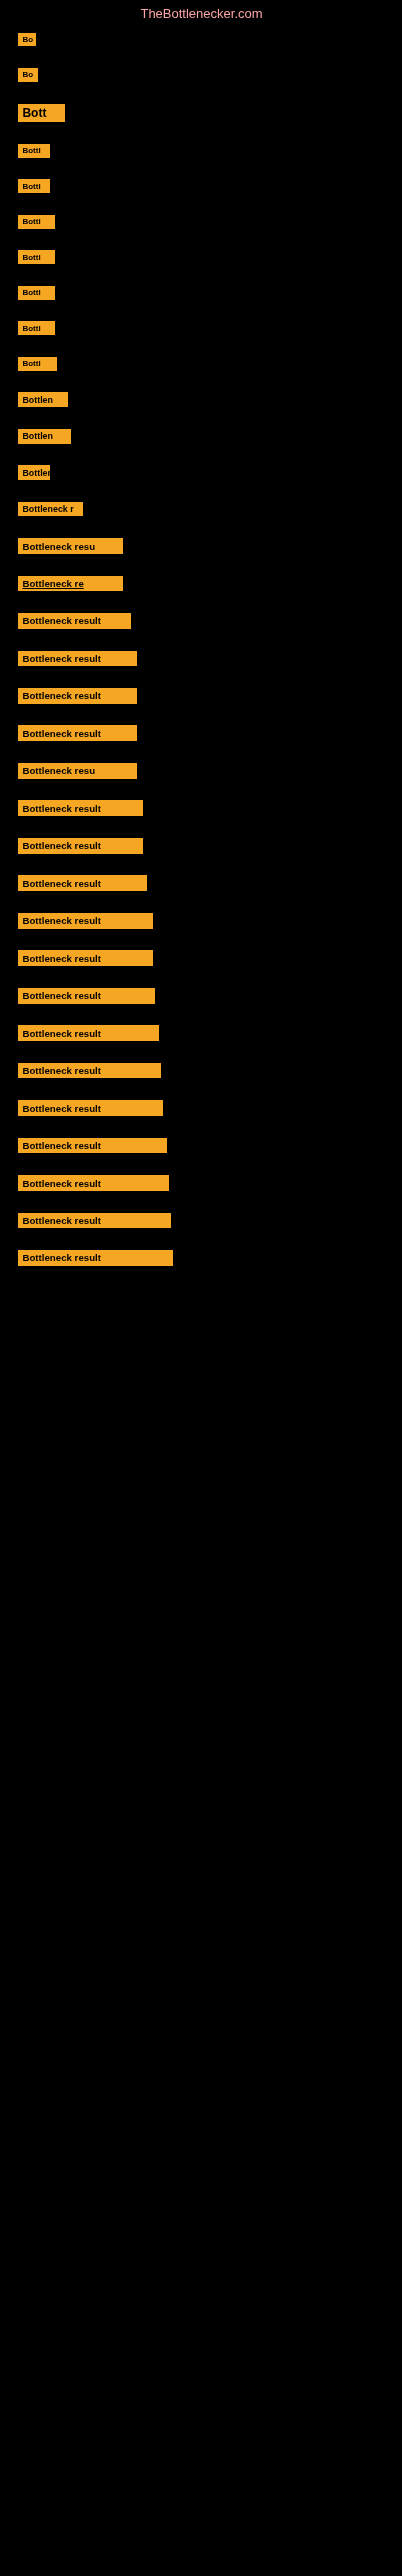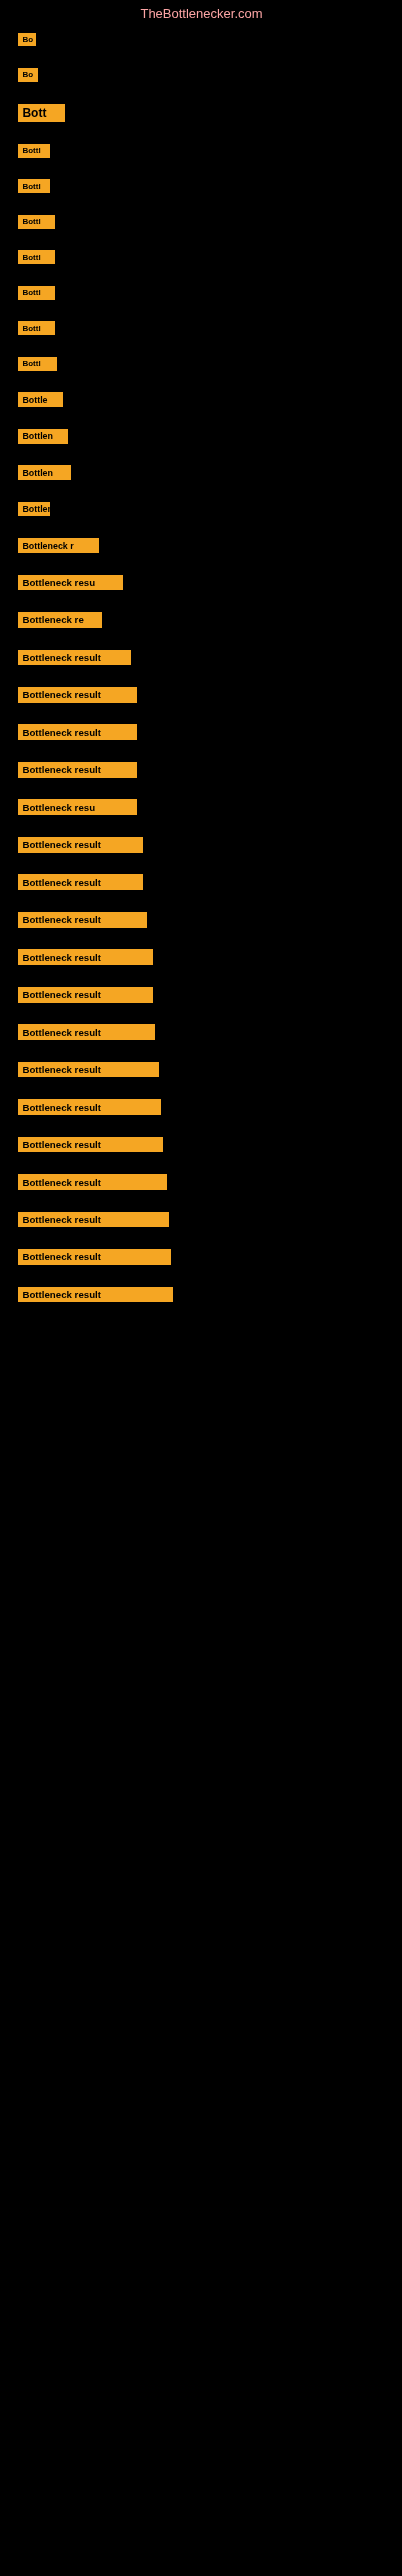--- a/index.html
+++ b/index.html
@@ -56,23 +56,23 @@
     .item-5 .bottleneck-label { width: 32px; font-size: 8px; }
     .item-6 .bottleneck-label { width: 37px; font-size: 8px; }
     .item-7 .bottleneck-label { width: 37px; font-size: 8px; }
     .item-8 .bottleneck-label { width: 37px; font-size: 8px; }
     .item-9 .bottleneck-label { width: 37px; font-size: 8px; }
     .item-10 .bottleneck-label { width: 39px; font-size: 8px; }
     .item-11 .bottleneck-label { width: 45px; font-size: 8.9px; }
     .item-12 .bottleneck-label { width: 50px; font-size: 8.9px; }
     .item-13 .bottleneck-label { width: 53px; font-size: 8.9px; }
     .item-14 .bottleneck-label { width: 32px; font-size: 8.9px; }
-    .item-15 .bottleneck-label { width: 81px; font-size: 8.9px; }
+    .item-15 .bottleneck-label { width: 65px; font-size: 8.9px; }
     .item-16 .bottleneck-label { width: 105px; font-size: 9.7px; }
-    .item-17 .bottleneck-label { width: 84px; font-size: 9.7px; }
+    .item-17 .bottleneck-label { width: 105px; font-size: 9.7px; text-decoration: underline; }
     .item-18 .bottleneck-label { width: 113px; font-size: 9.7px; }
     .item-19 .bottleneck-label { width: 119px; font-size: 9.7px; }
     .item-20 .bottleneck-label { width: 119px; font-size: 9.7px; }
     .item-21 .bottleneck-label { width: 119px; font-size: 9.7px; }
     .item-22 .bottleneck-label { width: 119px; font-size: 9.7px; }
     .item-23 .bottleneck-label { width: 125px; font-size: 9.7px; }
     .item-24 .bottleneck-label { width: 125px; font-size: 9.7px; }
     .item-25 .bottleneck-label { width: 129px; font-size: 9.7px; }
     .item-26 .bottleneck-label { width: 135px; font-size: 9.7px; }
     .item-27 .bottleneck-label { width: 135px; font-size: 9.7px; }
@@ -117,23 +117,20 @@
     </div>
     <div class="bottleneck-item item-8">
       <div class="bottleneck-label">Bottl</div>
     </div>
     <div class="bottleneck-item item-9">
       <div class="bottleneck-label">Bottl</div>
     </div>
     <div class="bottleneck-item item-10">
       <div class="bottleneck-label">Bottl</div>
     </div>
-    <div class="bottleneck-item item-11">
-      <div class="bottleneck-label">Bottle</div>
-    </div>
     <div class="bottleneck-item item-12">
       <div class="bottleneck-label">Bottlen</div>
     </div>
     <div class="bottleneck-item item-13">
       <div class="bottleneck-label">Bottlen</div>
     </div>
     <div class="bottleneck-item item-14">
       <div class="bottleneck-label">Bottlenec</div>
     </div>
     <div class="bottleneck-item item-15">

